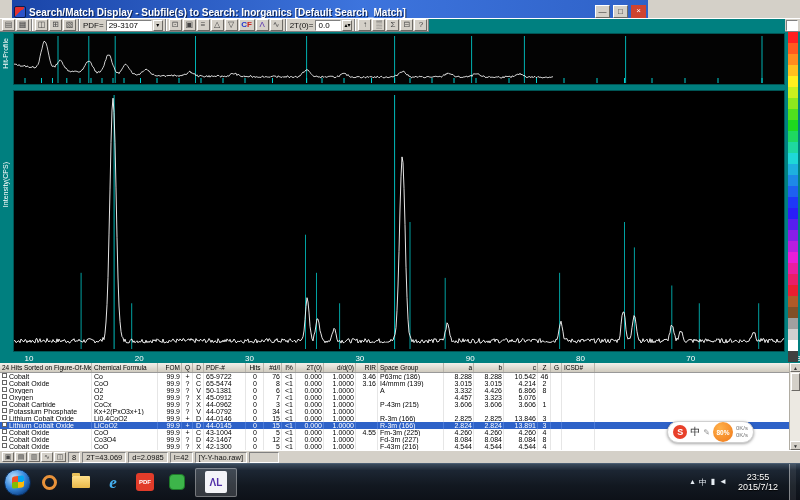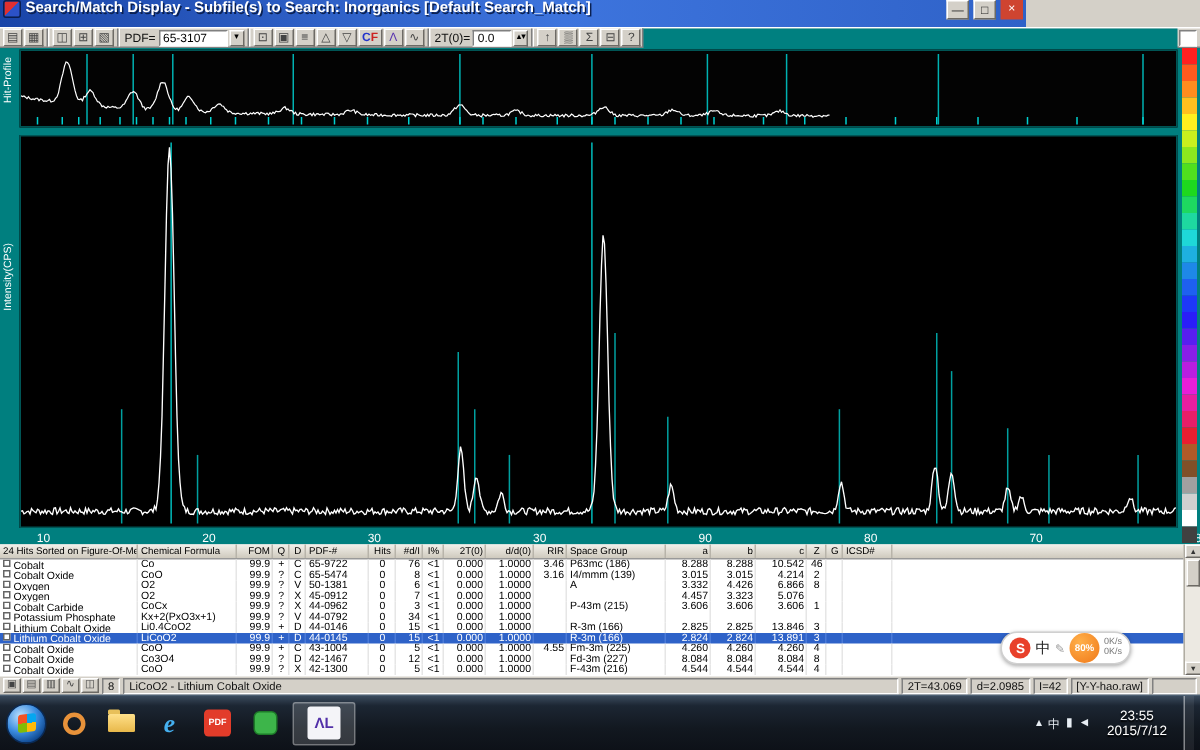--- a/index.html
+++ b/index.html
@@ -1,21 +1,21 @@
 <!DOCTYPE html>
 <html><head>
 <meta charset="utf-8">
 <style>
   *{margin:0;padding:0;box-sizing:border-box;}
   html,body{width:800px;height:500px;background:#000;}
   body{font-family:"Liberation Sans",sans-serif;}
   #screen{position:relative;width:800px;height:500px;background:#d4d0c8;overflow:hidden;}
 
   
-  #titlebar{position:absolute;left:0;top:0;width:684px;height:18px;display:flex;align-items:flex-start;gap:3px;
+  #titlebar{position:absolute;left:12px;top:0;width:636px;height:18px;display:flex;align-items:flex-end;gap:3px;
     padding:0 2px;background:linear-gradient(90deg,#1a45a8,#3d74dd 55%,#2f62c8);}
   .app-icon{width:12px;height:12px;border-radius:2px;background:linear-gradient(135deg,#e03030 0 50%,#2c52c8 50% 100%);
     border:1px solid #0a1e50;flex:0 0 auto;}
   .title-text{flex:1;color:#fff;font-size:10px;font-weight:bold;white-space:nowrap;overflow:hidden;text-shadow:1px 1px 0 #0a2050;}
   .btn3d{background:#d4d0c8;border:1px solid;border-color:#ffffff #6d6a65 #6d6a65 #ffffff;}
   .win-btn{width:15px;height:13px;font-size:8px;line-height:11px;text-align:center;color:#222;flex:0 0 auto;}
   .win-close{background:#cf4430;color:#fff;border-color:#e89080 #7a1a0a #7a1a0a #e89080;}
 
   
   #toolbar{position:absolute;left:0;top:18px;width:800px;height:14px;background:#d4d0c8;
@@ -119,21 +119,21 @@
 
   <div id="toolbar">
       <div class="tb-icon btn3d">▤</div>
       <div class="tb-icon btn3d">▦</div>
       <div class="tb-sep"></div>
       <div class="tb-icon btn3d">◫</div>
       <div class="tb-icon btn3d">⊞</div>
       <div class="tb-icon btn3d">▧</div>
       <div class="tb-sep"></div>
       <span class="tb-label">PDF=</span>
-      <div class="combo-text">65-3107</div>
+      <div class="combo-text">29-3107</div>
       <div class="combo-arrow btn3d">▾</div>
       <div class="tb-sep"></div>
       <div class="tb-icon btn3d">⊡</div>
       <div class="tb-icon btn3d">▣</div>
       <div class="tb-icon btn3d">≡</div>
       <div class="tb-icon btn3d">△</div>
       <div class="tb-icon btn3d">▽</div>
       <div class="cf-btn btn3d"><span style="color: rgb(34, 51, 204);">C</span><span style="color: rgb(204, 34, 34);">F</span></div>
       <div class="tb-icon btn3d" style="color: rgb(90, 53, 176);">Λ</div>
       <div class="tb-icon btn3d">∿</div>
@@ -554,21 +554,20 @@
 
   <div id="status">
     <span id="st-icons" style="display: inline-flex; gap: 1px;">
         <div class="st-ico btn3d">▣</div>
         <div class="st-ico btn3d">▤</div>
         <div class="st-ico btn3d">▥</div>
         <div class="st-ico btn3d">∿</div>
         <div class="st-ico btn3d">◫</div>
       </span>
     <div class="st-box">8</div>
-    <div class="st-box" id="st-sel">LiCoO2 - Lithium Cobalt Oxide</div>
     <div class="st-box">2T=43.069</div>
     <div class="st-box">d=2.0985</div>
     <div class="st-box">I=42</div>
     <div class="st-box">[Y-Y-hao.raw]</div>
     <div class="st-box st-end"></div>
   </div>
 
   <div id="taskbar">
     <div id="start-orb">
       <div class="flag"></div>

